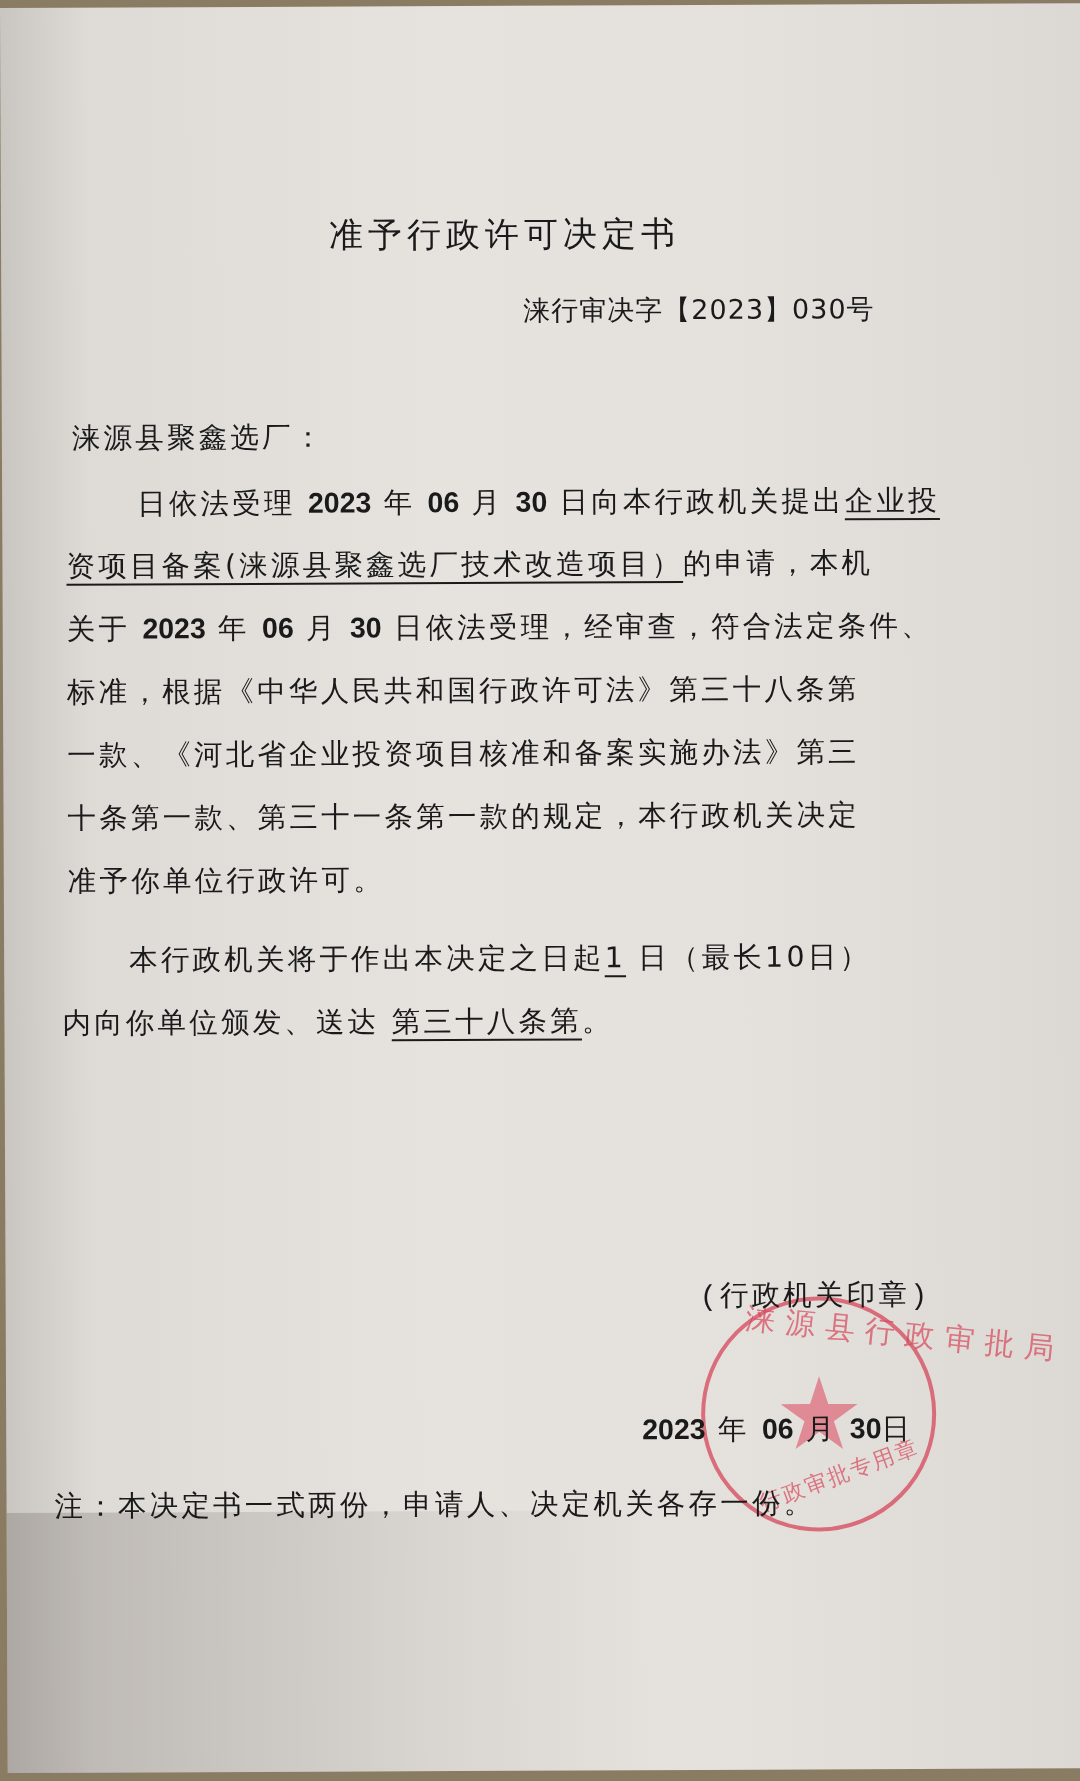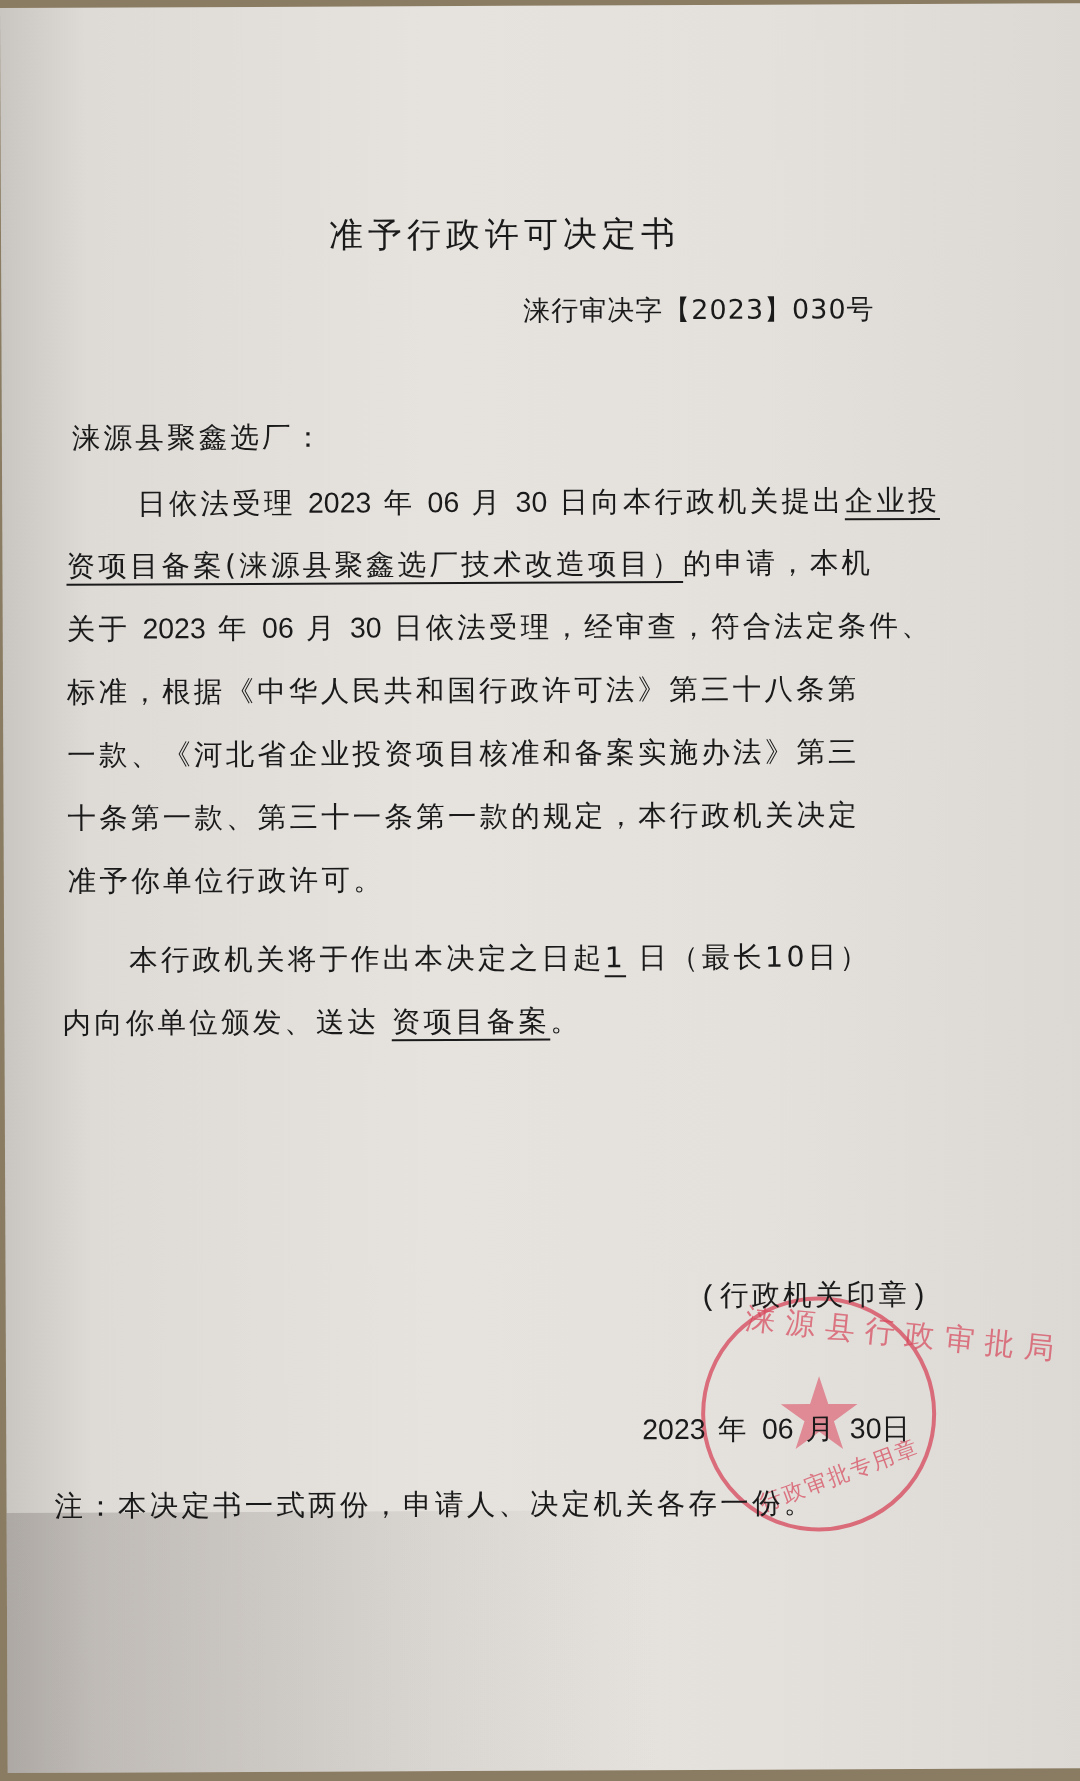--- a/index.html
+++ b/index.html
@@ -15,21 +15,21 @@
       transform-origin: top left;
     }
     .paper::before {
       content: ""; position: absolute; left: 0; right: 0; bottom: 0; height: 260px;
       background: linear-gradient(90deg, rgba(120,112,106,0.35) 0%, rgba(150,142,136,0.2) 35%, rgba(0,0,0,0) 60%);
     }
     .txt { position: absolute; color: #1a1a1a; white-space: nowrap; }
     .title { left: 328px; top: 206px; font-size: 34px; letter-spacing: 5px; }
     .docno { left: 522px; top: 287px; font-size: 27px; letter-spacing: 1px; }
     .line { font-size: 28.5px; letter-spacing: 3.2px; }
-    .b { font-weight: normal; letter-spacing: 0; font-family: "Liberation Sans", "DejaVu Sans", sans-serif; }
+    .b { font-weight: bold; letter-spacing: 0; font-family: "Liberation Sans", "DejaVu Sans", sans-serif; }
     .u { text-decoration: underline; text-underline-offset: 8px; text-decoration-thickness: 2px; }
     .stamp {
       position: absolute; left: 695px; top: 1292px; width: 235px; height: 235px;
       border: 4px solid rgba(215,70,90,0.75); border-radius: 50%;
       box-sizing: border-box;
     }
     .stamp-star {
       position: absolute; left: 62px; top: 64px; width: 104px; height: 100px;
       color: rgba(220,80,100,0.6); font-size: 100px; line-height: 100px; text-align: center;
     }
@@ -78,21 +78,21 @@
   <div class="txt line" style="left:64px; top:792px;">十条第一款、第三十一条第一款的规定，本行政机关决定</div>
   <div class="txt line" style="left:64px; top:855px;">准予你单位行政许可。</div>
 
   <div class="txt line" style="left:125px; top:934px;">
     <span>本行政机关将于作出本决定之日起</span><span class="u">1</span>
     <span>日（最长10日）</span>
   </div>
 
   <div class="txt line" style="left:58px; top:997px;">
     <span>内向你单位颁发、送达</span>
-    <span class="u">资项目备案</span><span>。</span>
+    <span class="u">第三十八条第</span><span>。</span>
   </div>
 
   <div class="stamp">
     <div class="stamp-top">涞源县行政审批局</div>
     <div class="stamp-star">★</div>
     <div class="stamp-bottom">行政审批专用章</div>
   </div>
 
   <div class="txt line" style="left:694px; top:1272px;font-family:Liberation Mono, monospace;">(行政机关印章)</div>
 

